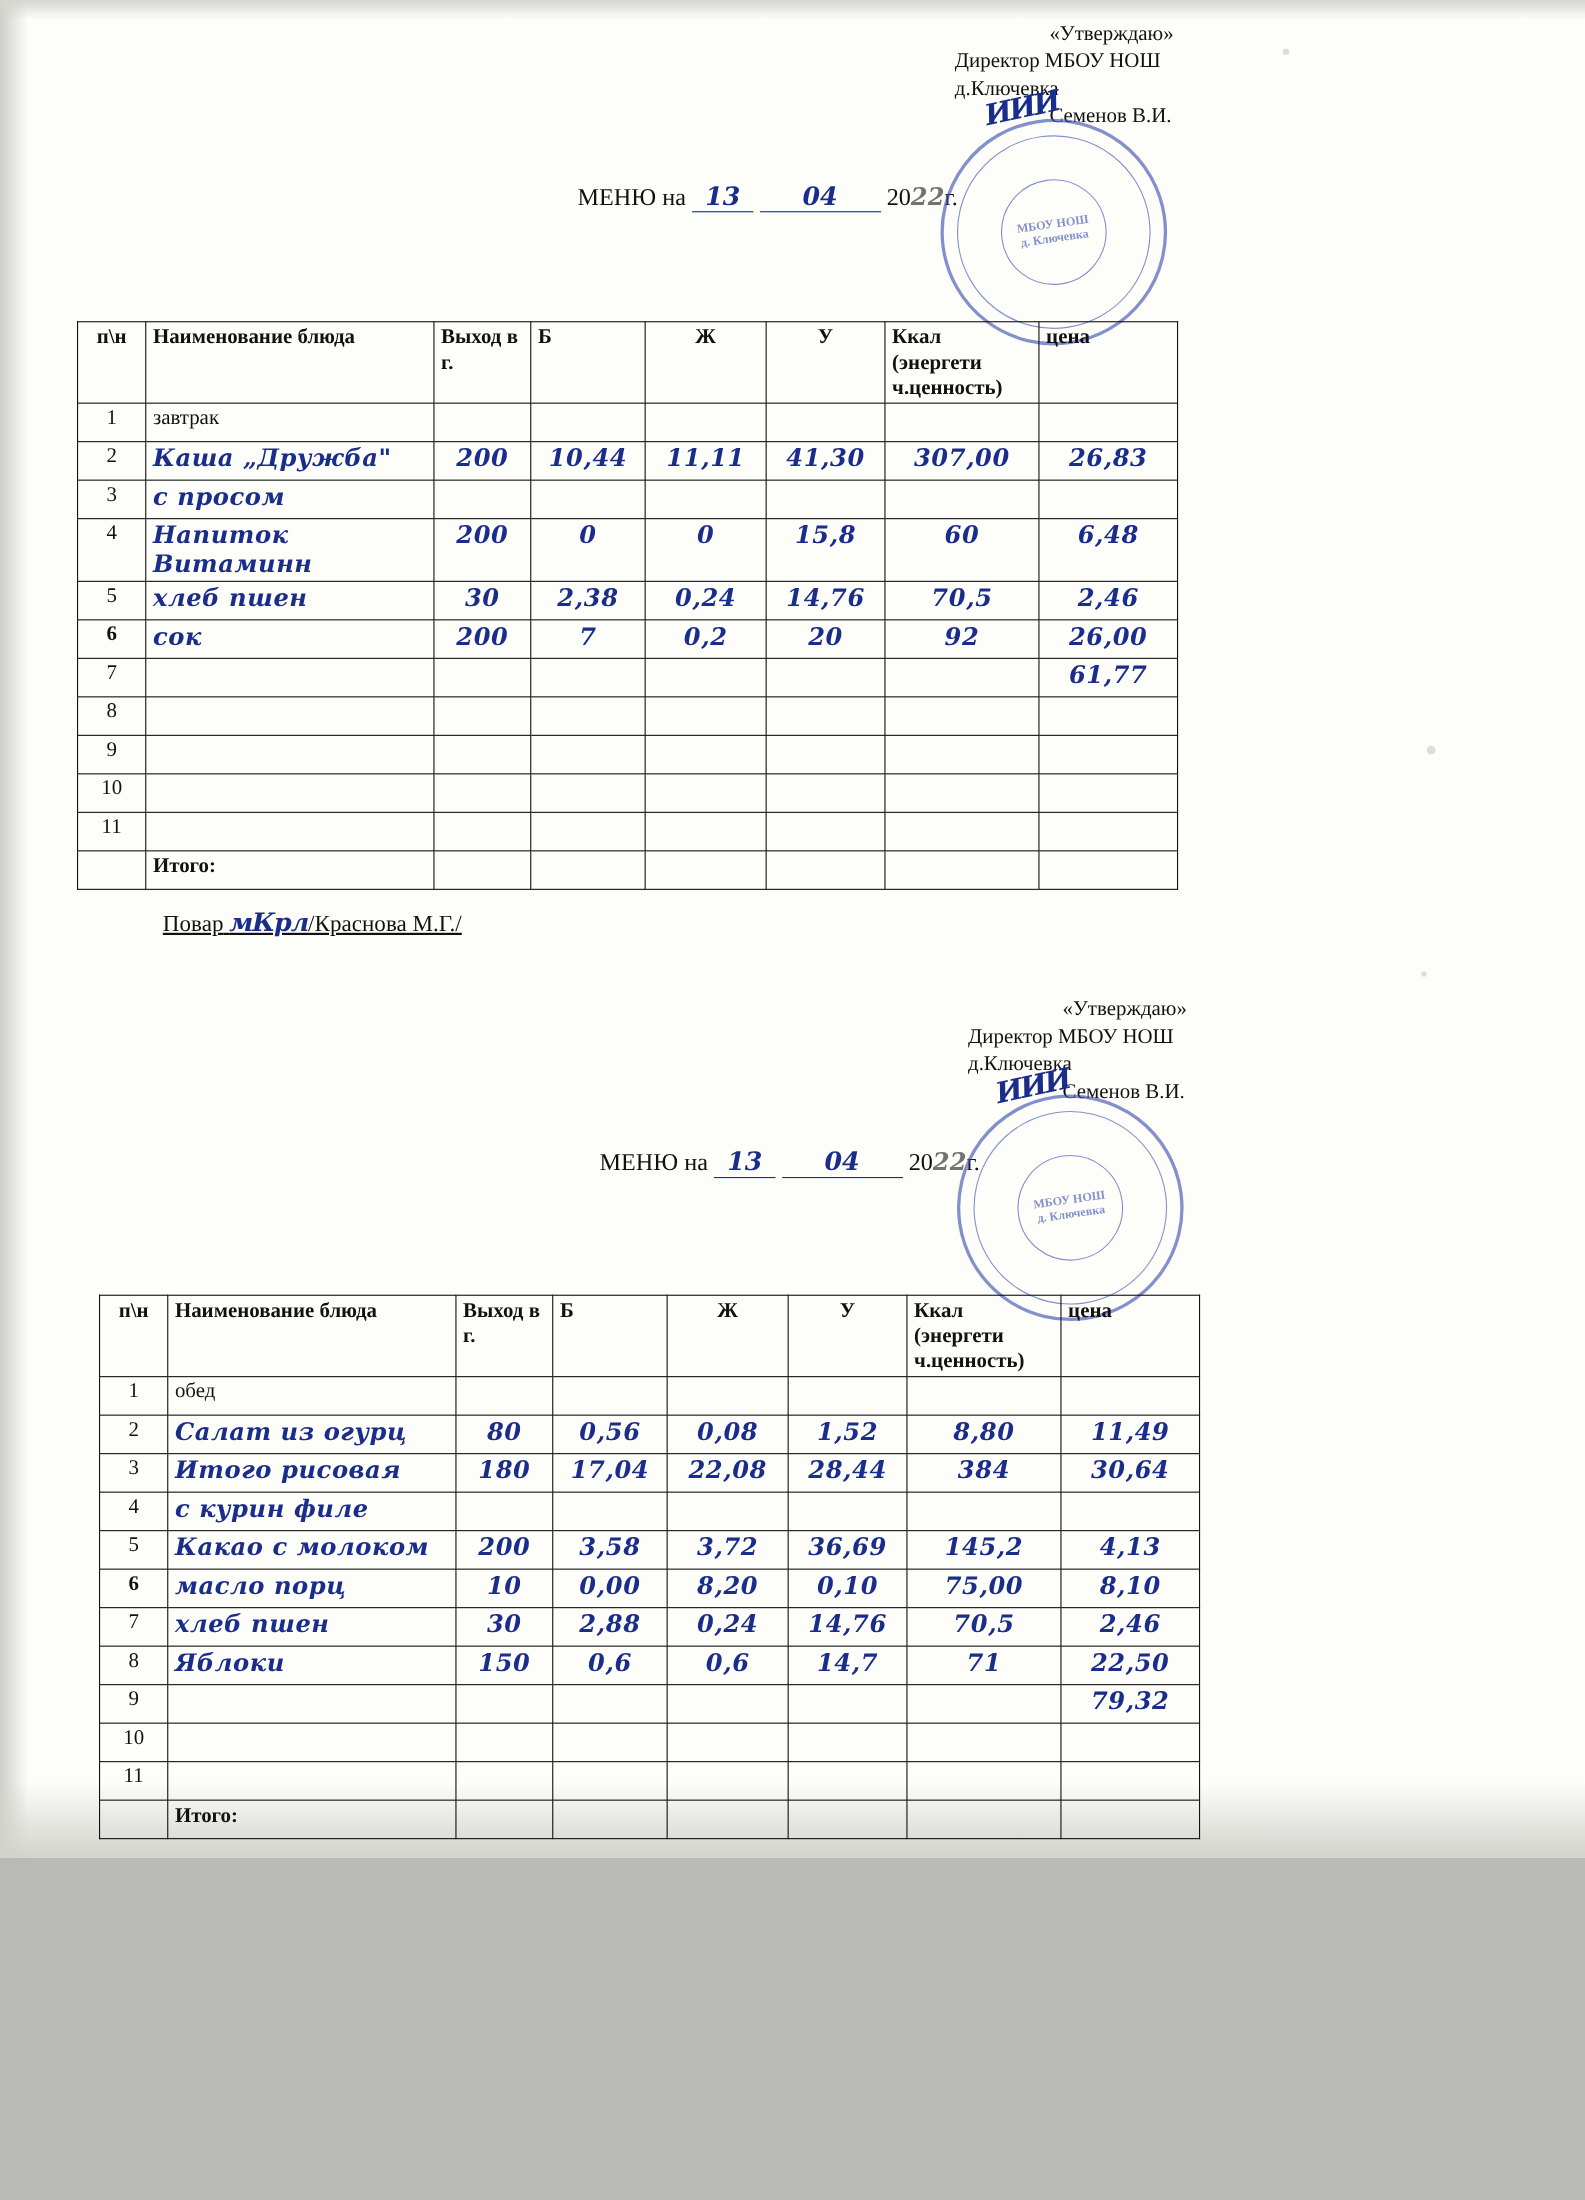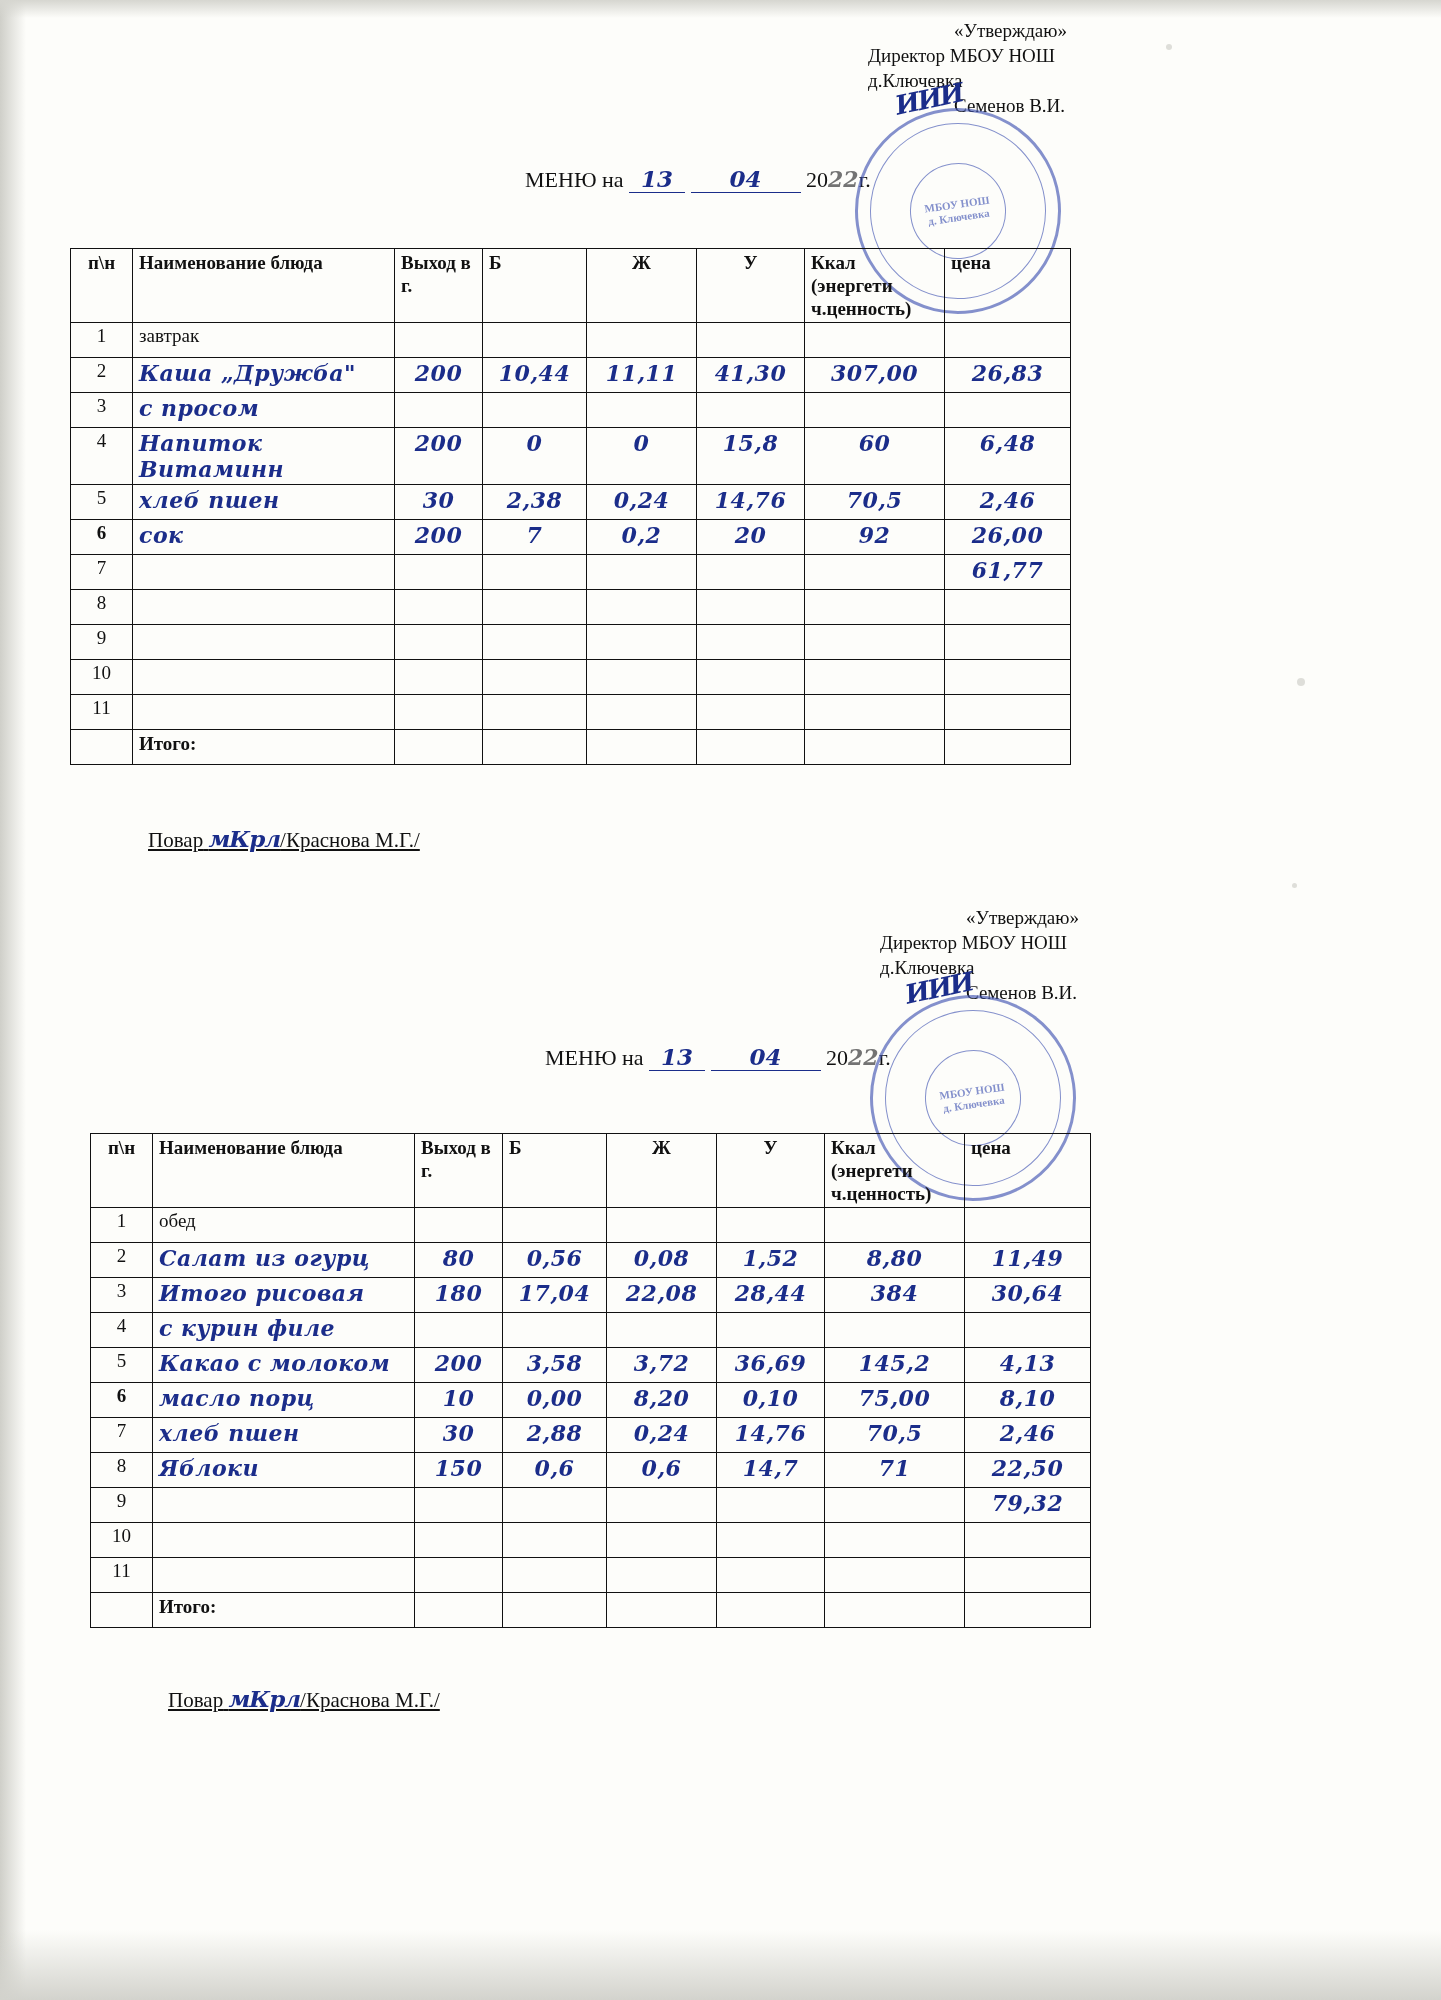--- a/index.html
+++ b/index.html
@@ -3,21 +3,21 @@
 <meta charset="utf-8">
 <style>
   html, body {
     margin: 0;
     padding: 0;
     background: #b9b9b5;
   }
   .page {
     position: relative;
     width: 1441px;
-    height: 2000px;
+    height: 1689px;
     background: #fdfdfa;
     overflow: hidden;
     font-family: "Liberation Serif", serif;
     color: #111;
   }
   
   .scan-edge-left {
     position: absolute; top: 0; left: 0; width: 26px; height: 2000px;
     background: linear-gradient(to right, #cfcfc9, rgba(253,253,250,0));
     pointer-events: none;
@@ -68,20 +68,21 @@
     font-family: "DejaVu Serif", serif;
     font-style: italic;
     font-weight: 700;
     font-size: 23px;
   }
   table.menu {
     position: absolute;
     border-collapse: collapse;
     table-layout: fixed;
     font-size: 19px;
+    margin-top: 44px;
   }
   table.menu td {
     border: 1.5px solid #111;
     padding: 2px 6px;
     vertical-align: top;
     height: 30px;
     overflow: hidden;
   }
   table.menu td.hdr {
     font-weight: bold;

